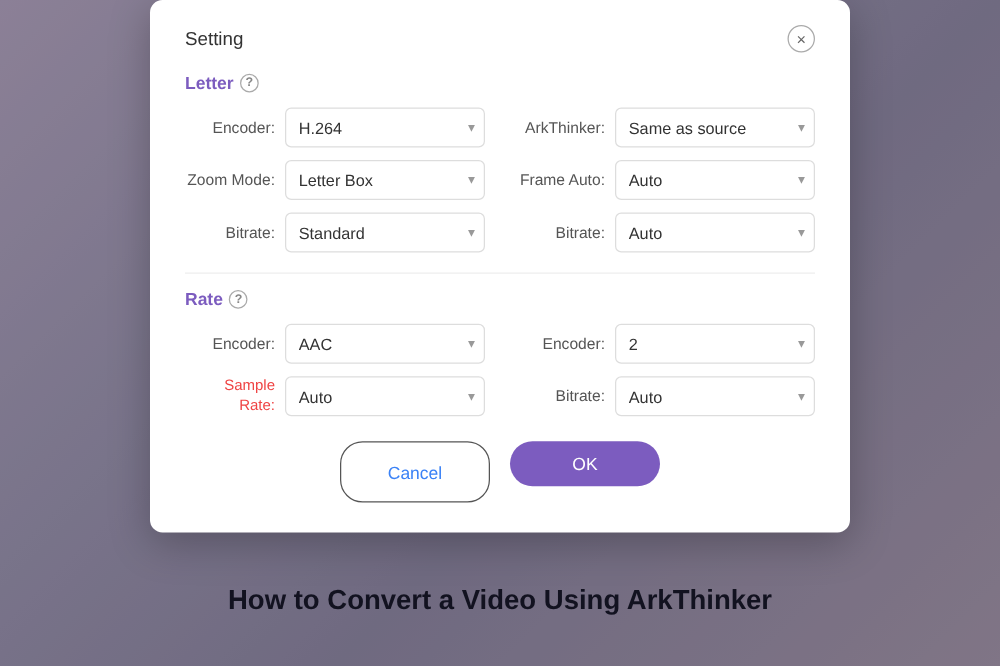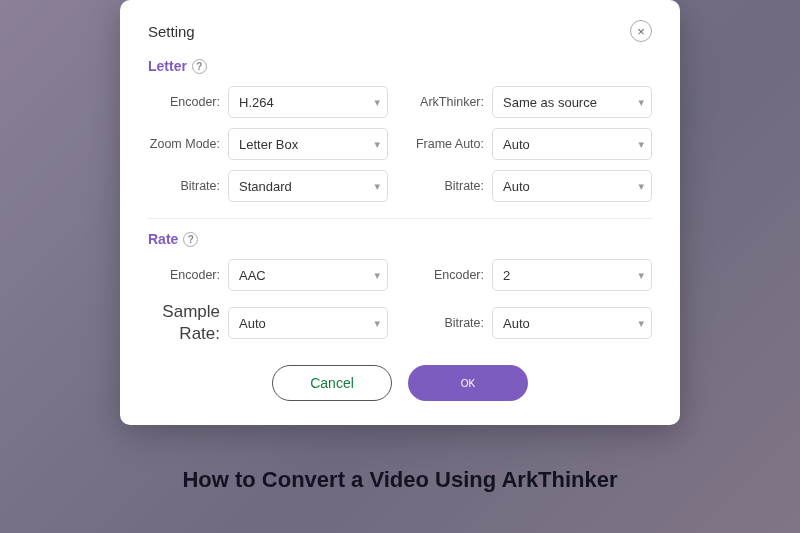--- a/index.html
+++ b/index.html
@@ -135,22 +135,22 @@
 
     .field-label {
       font-size: 12.5px;
       color: #555;
       white-space: nowrap;
       min-width: 72px;
       text-align: right;
     }
 
     .field-label-multiline {
-      font-size: 17px;
-      color: #404040;
+      font-size: 12px;
+      color: #ef4444;
       white-space: nowrap;
       min-width: 72px;
       text-align: right;
       line-height: 1.3;
     }
 
     .select-wrapper {
       flex: 1;
       position: relative;
     }
@@ -188,36 +188,36 @@
     
     .dialog-footer {
       display: flex;
       justify-content: center;
       gap: 16px;
       margin-top: 20px;
     }
 
     .btn-cancel {
       width: 120px;
-      height: 36px;
+      height: 49px;
       border: 1.5px solid #555;
       border-radius: 18px;
       background: #fff;
       font-size: 14px;
-      color: #15803d;
+      color: #3b82f6;
       cursor: pointer;
     }
 
     .btn-ok {
       width: 120px;
       height: 36px;
       border: none;
       border-radius: 18px;
       background: #7c5cbf;
-      font-size: 10px;
+      font-size: 14px;
       color: #fff;
       cursor: pointer;
       font-weight: 500;
     }
   </style>
 </head>
 <body>
 
 <div class="background">
   <div>

